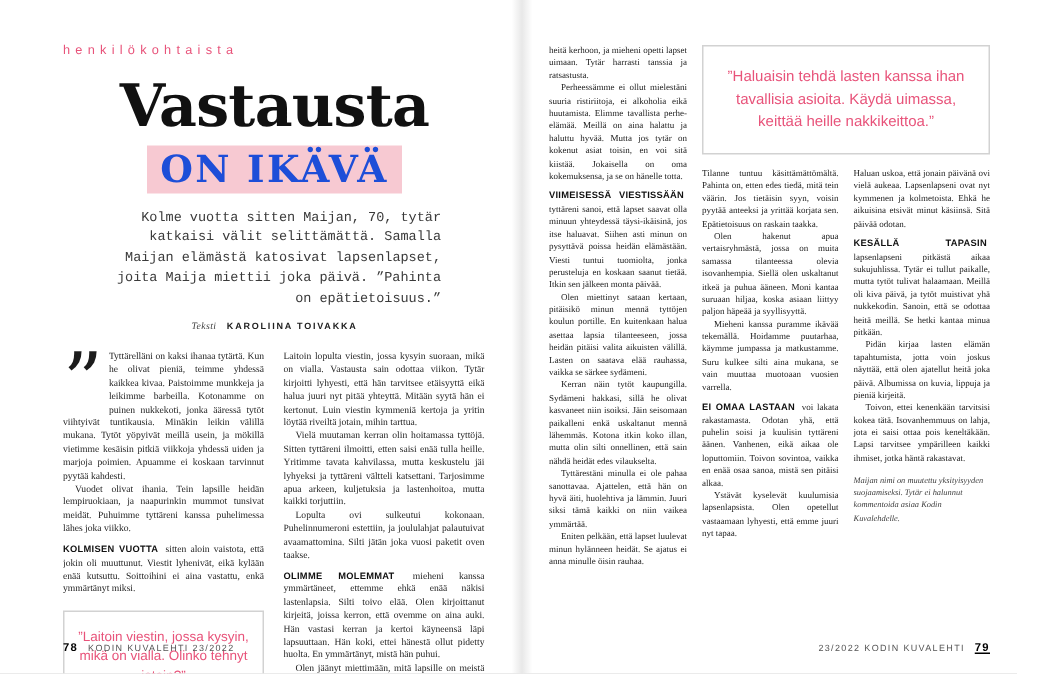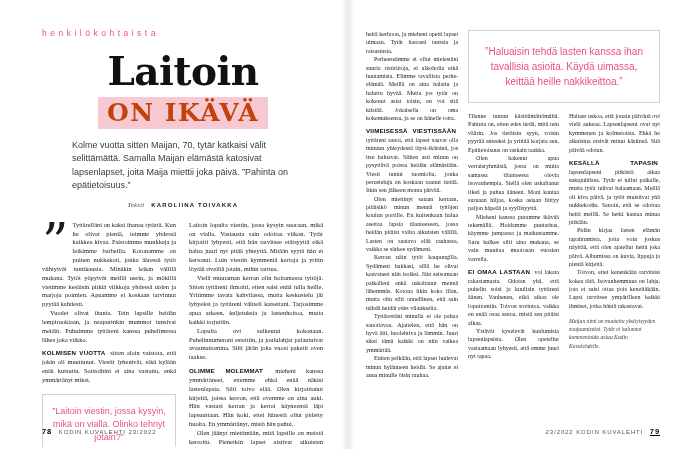--- a/index.html
+++ b/index.html
@@ -10,22 +10,22 @@
   .page{position:absolute;top:0;height:100%;box-sizing:border-box;}
   .page-left{left:0;width:348px;padding:28px 24px 0 42px;}
   .page-right{left:348px;width:348px;padding:30px 36px 0 18px;}
 
   .kicker{font-family:"Liberation Sans",sans-serif;font-size:8.5px;letter-spacing:3.5px;
           color:#e8537a;font-weight:400;}
   .title-block{text-align:center;margin-top:14px;}
   .title-main{display:block;font-family:"DejaVu Serif",serif;font-weight:700;
               font-size:39px;line-height:1.02;letter-spacing:-0.5px;color:#111;}
   .title-sub{display:inline-block;margin-top:5px;font-family:"DejaVu Serif",serif;font-weight:700;
-             font-size:25px;letter-spacing:1.5px;color:#c2410c;background:#f7c9d2;padding:1px 9px 2px;}
-  .lede{width:222px;margin:10px auto 0;text-align:left;font-family:Liberation Sans, sans-serif;
+             font-size:25px;letter-spacing:1.5px;color:#1d4ed8;background:#f7c9d2;padding:1px 9px 2px;}
+  .lede{width:222px;margin:10px auto 0;text-align:right;font-family:Liberation Mono, monospace;
         font-size:9px;line-height:1.5;color:#3a3a3a;}
   .byline{margin-top:8px;text-align:center;font-family:"Liberation Sans",sans-serif;
           font-size:6px;letter-spacing:1.2px;color:#444;}
   .byline .prefix{font-family:"Liberation Serif",serif;font-style:italic;font-size:6.5px;
                   letter-spacing:0.3px;margin-right:4px;}
   .byline .name{font-weight:700;color:#222;}
 
   .cols-left{display:flex;gap:13px;margin-top:13px;height:226px;overflow:hidden;}
   .colL{width:134px;overflow:hidden;}
 
@@ -61,21 +61,21 @@
 </style>
 </head>
 <body>
 
 <div class="spread">
 
   <div class="page page-left">
     <div class="kicker">henkilökohtaista</div>
 
     <div class="title-block">
-      <span class="title-main">Laitoin</span>
+      <span class="title-main">Vastausta</span>
       <span class="title-sub">ON IKÄVÄ</span>
     </div>
 
     <p class="lede">Kolme vuotta sitten Maijan, 70, tytär katkaisi välit selittämättä. Samalla Maijan elämästä katosivat lapsenlapset, joita Maija miettii joka päivä. ”Pahinta on epätietoisuus.”</p>
 
     <div class="byline">
       <span class="prefix">Teksti</span>
       <span class="name">KAROLIINA TOIVAKKA</span>
     </div>
 

